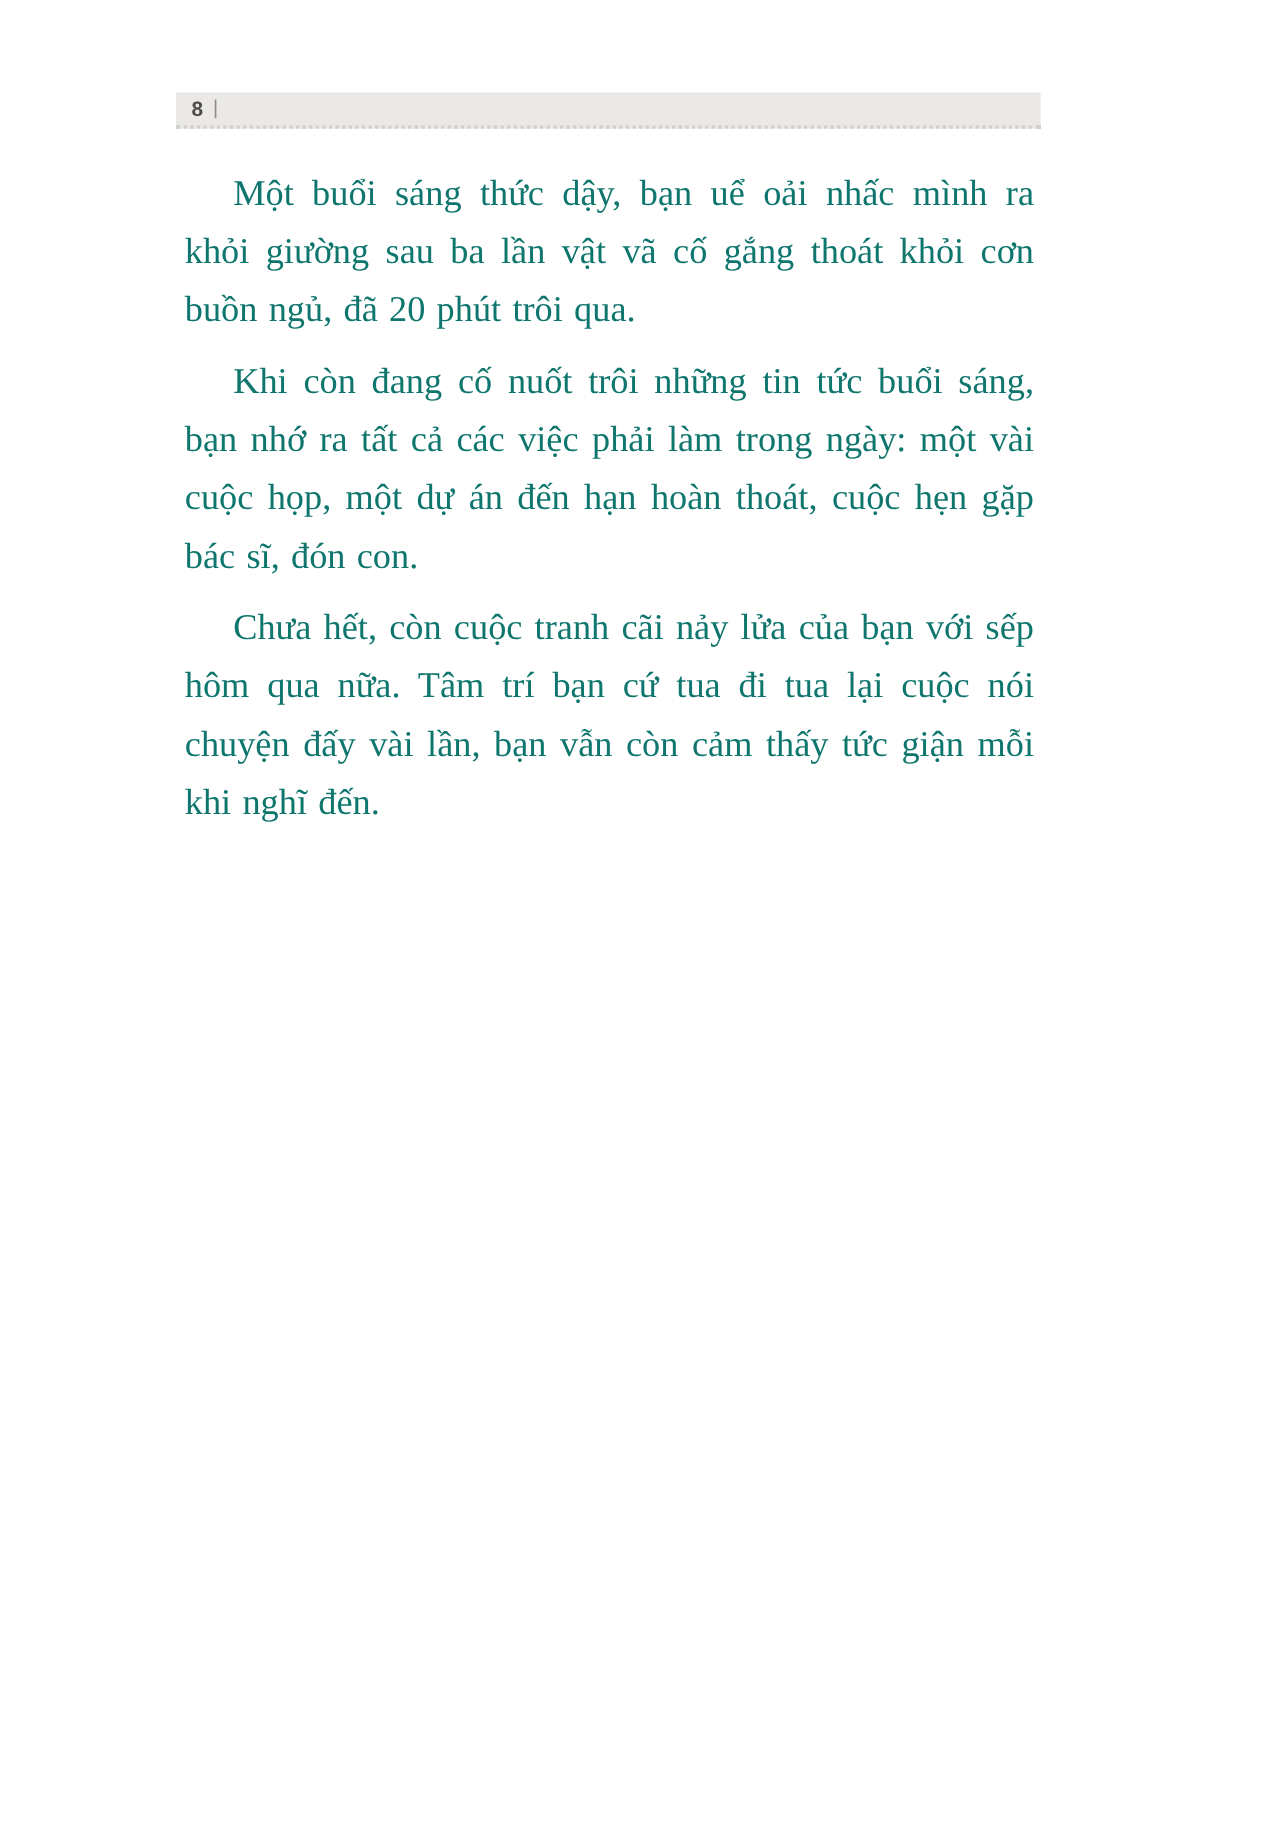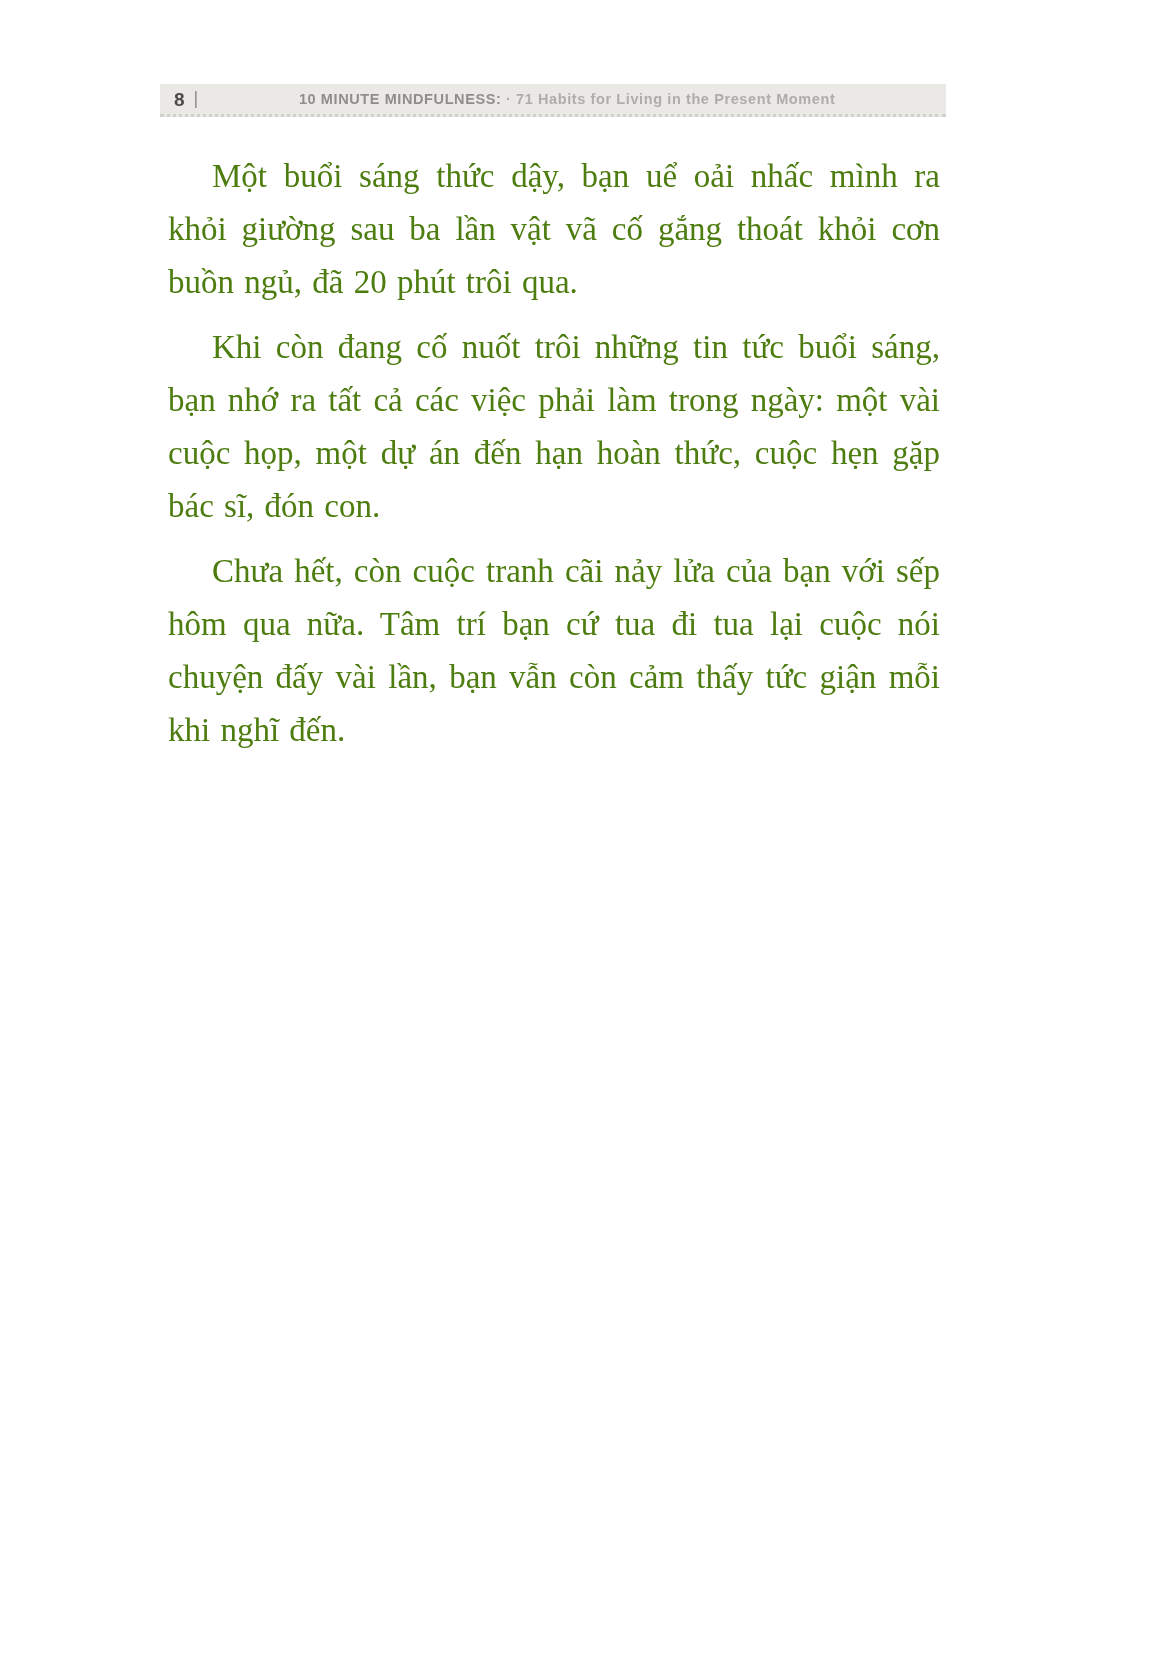--- a/index.html
+++ b/index.html
@@ -60,41 +60,38 @@
   }
   .ht-bold  { color: #8f8e8b; }
   .ht-light { color: #aeadaa; }
 
   
   .body-text {
     position: absolute;
     top: 150px;
     left: 168px;
     width: 772px;
-    color: #4d7c0f;
+    color: #0f766e;
   }
   .body-text p {
     margin: 0 0 12px 0;
     font-size: 33px;
     line-height: 53px;
     text-align: justify;
     text-indent: 44px;
     word-spacing: 2px;
   }
 </style>
 </head>
 <body>
 
 <header class="page-header">
   <div class="page-num-wrap">
     <span class="page-num">8</span>
     <span class="page-num-divider">|</span>
   </div>
-  <div class="header-title">
-    <span class="ht-bold">10 MINUTE MINDFULNESS:</span><span class="ht-light"> · 71 Habits for Living in the Present Moment</span>
-  </div>
 </header>
 
 <article class="body-text">
     <p>Một buổi sáng thức dậy, bạn uể oải nhấc mình ra khỏi giường sau ba lần vật vã cố gắng thoát khỏi cơn buồn ngủ, đã 20 phút trôi qua.</p>
-    <p>Khi còn đang cố nuốt trôi những tin tức buổi sáng, bạn nhớ ra tất cả các việc phải làm trong ngày: một vài cuộc họp, một dự án đến hạn hoàn thức, cuộc hẹn gặp bác sĩ, đón con.</p>
+    <p>Khi còn đang cố nuốt trôi những tin tức buổi sáng, bạn nhớ ra tất cả các việc phải làm trong ngày: một vài cuộc họp, một dự án đến hạn hoàn thoát, cuộc hẹn gặp bác sĩ, đón con.</p>
     <p>Chưa hết, còn cuộc tranh cãi nảy lửa của bạn với sếp hôm qua nữa. Tâm trí bạn cứ tua đi tua lại cuộc nói chuyện đấy vài lần, bạn vẫn còn cảm thấy tức giận mỗi khi nghĩ đến.</p>
   </article>
 
 </body></html>

